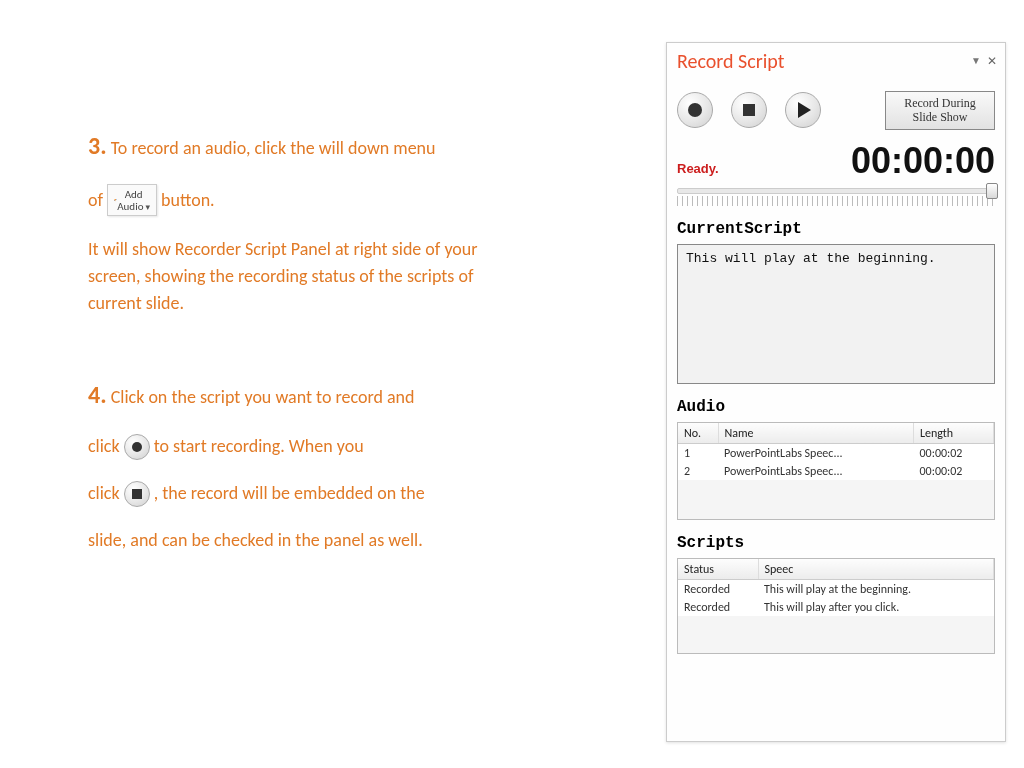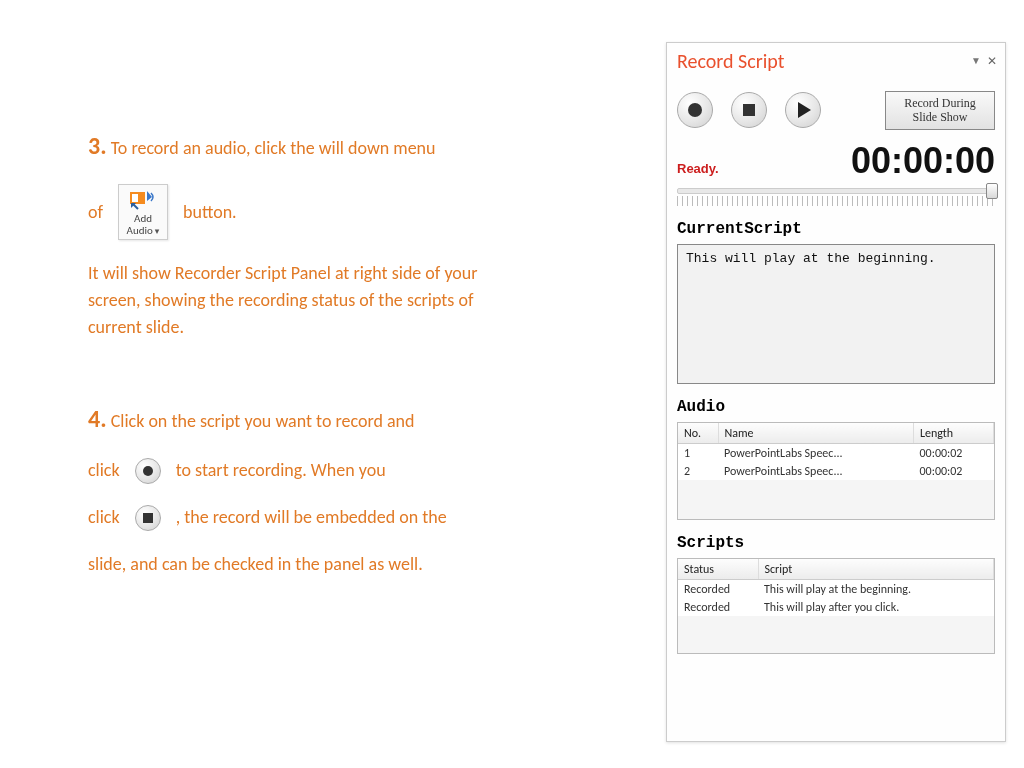--- a/index.html
+++ b/index.html
@@ -21,25 +21,25 @@
       color: #e17a26;
       font-size: 18px;
       line-height: 1.5;
     }
     .step-num {
       font-weight: 700;
       font-size: 24px;
       color: #e17a26;
     }
     .para { margin: 0 0 20px 0; }
-    .inline-row { display: flex; align-items: center; flex-wrap: wrap; gap: 15px; }
+    .inline-row { display: flex; align-items: center; flex-wrap: wrap; gap: 4px; }
     .txt { color: #e17a26; }
     .add-audio-btn {
       display: inline-flex;
-      flex-direction: column;
+      flex-direction: row;
       align-items: center;
       border: 1px solid #ccc;
       background: #fafafa;
       padding: 4px 6px 2px 6px;
       font-size: 11px;
       color: #444;
       line-height: 1.1;
       box-shadow: 1px 1px 2px rgba(0,0,0,.1);
       width: 50px;
     }
@@ -284,21 +284,21 @@
         </tbody>
       </table>
     </div>
 
     <div class="section-label">Scripts</div>
     <div class="sub-panel scripts-panel">
       <table class="tbl">
         <thead>
           <tr>
             <th style="width:80px">Status</th>
-            <th>Script</th>
+            <th>Speec</th>
           </tr>
         </thead>
         <tbody>
           <tr class="data">
             <td>Recorded</td>
             <td>This will play at the beginning.</td>
           </tr>
           <tr class="data">
             <td>Recorded</td>
             <td>This will play after you click.</td>

